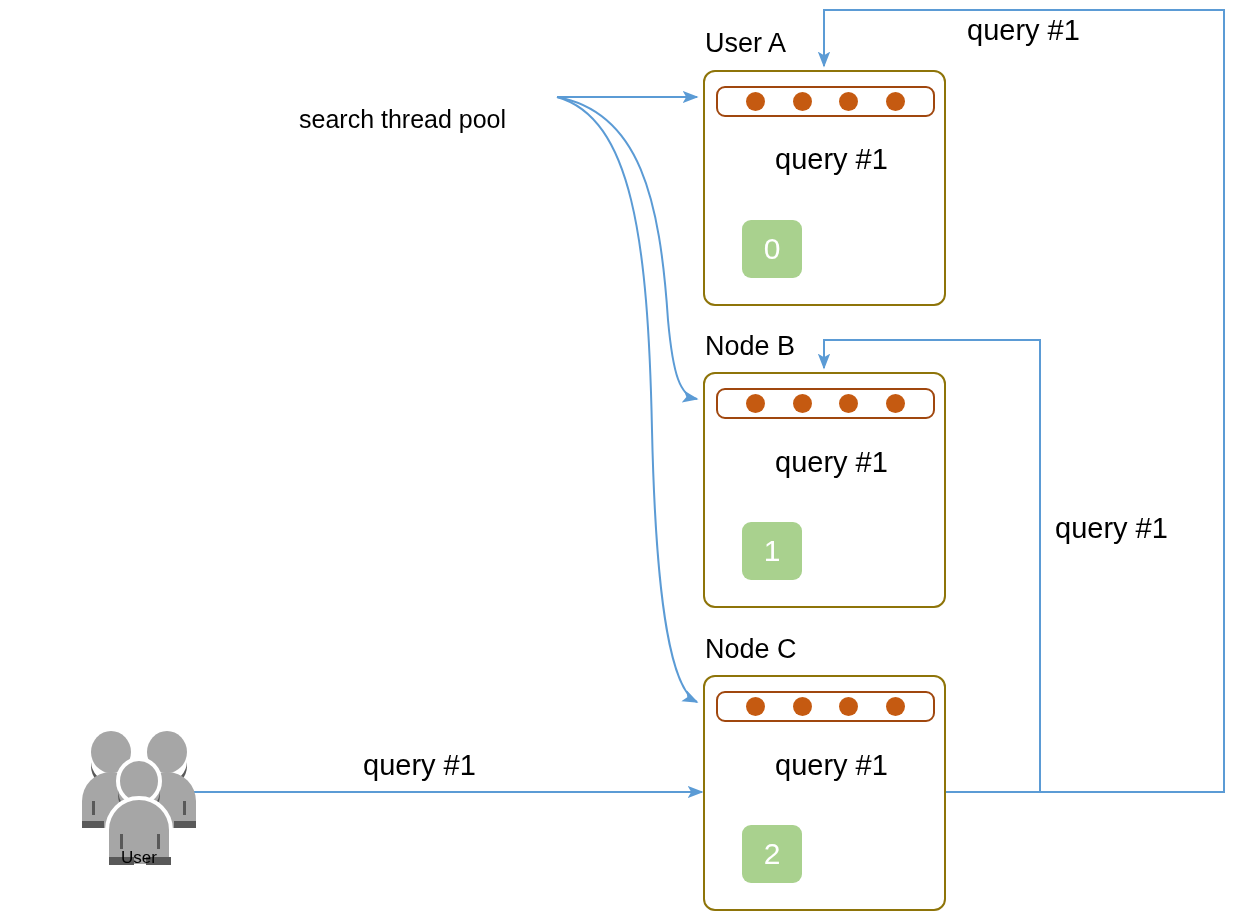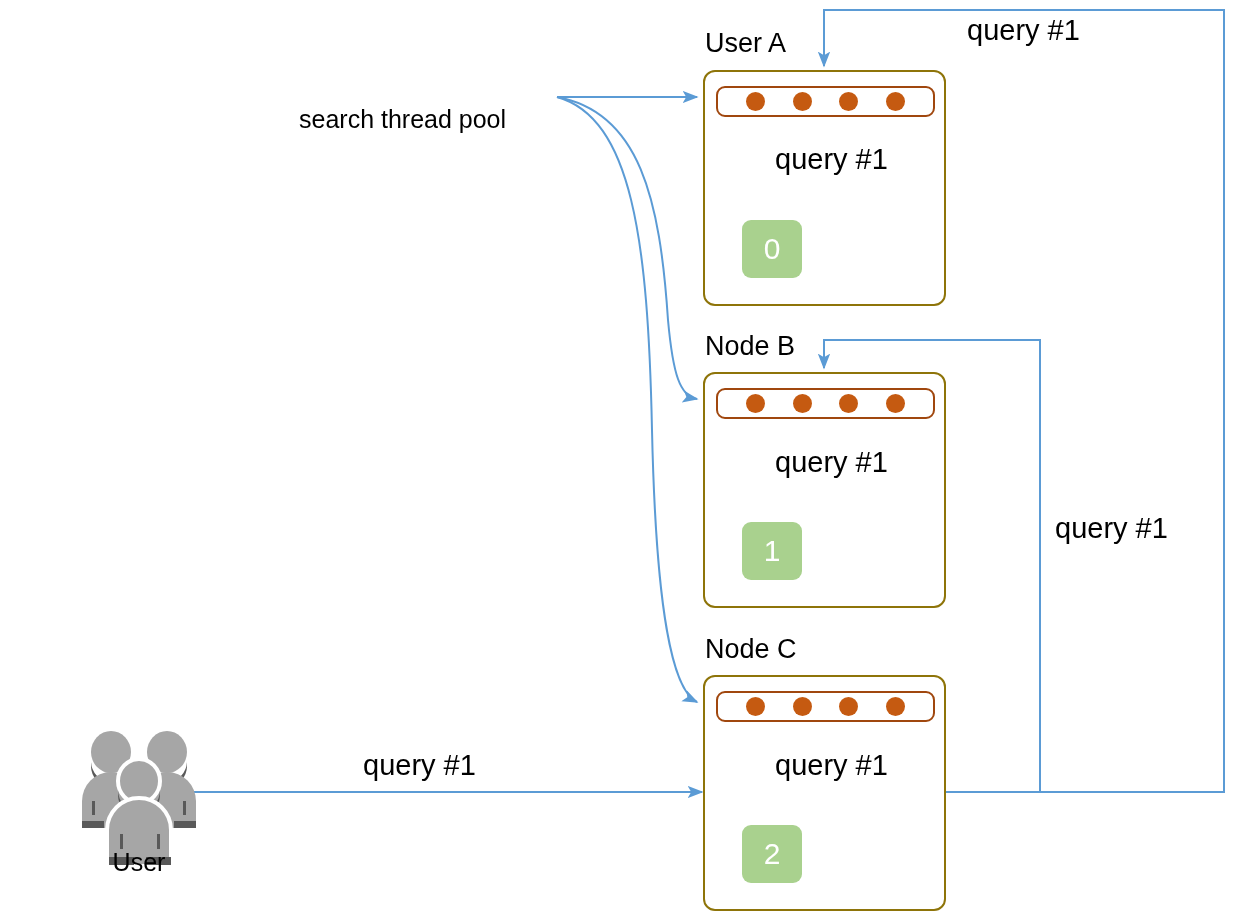--- a/index.html
+++ b/index.html
@@ -87,21 +87,21 @@
     top: 726px;
     width: 122px;
     height: 155px;
   }
   .user-caption {
     position: absolute;
     left: 78px;
     top: 848px;
     width: 122px;
     text-align: center;
-    font-size: 25px;
+    font-size: 17px;
     color: #000000;
   }
 </style>
 </head>
 <body>
 
 <div id="canvas">
 
   <svg id="wires" viewBox="0 0 1247 916" width="1247" height="916" xmlns="http://www.w3.org/2000/svg">
     <defs>

